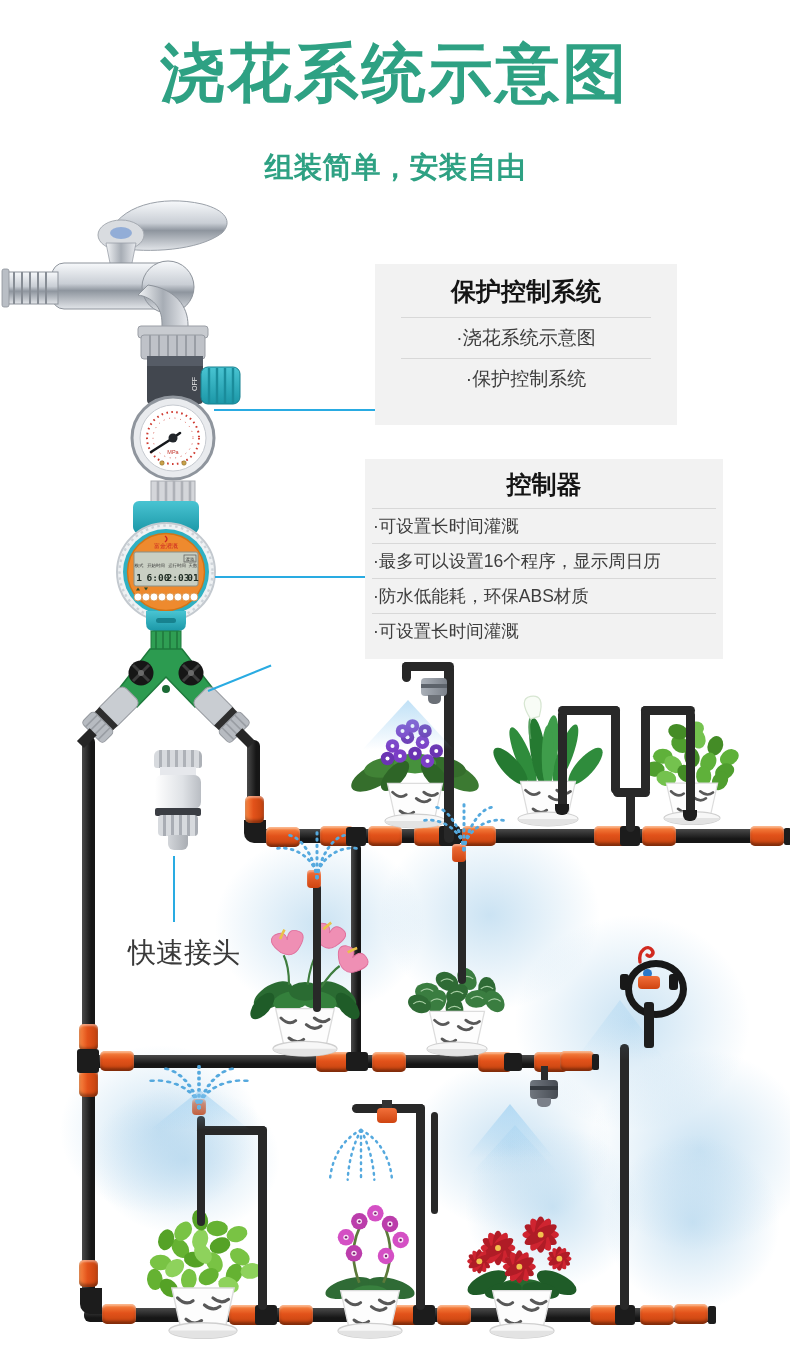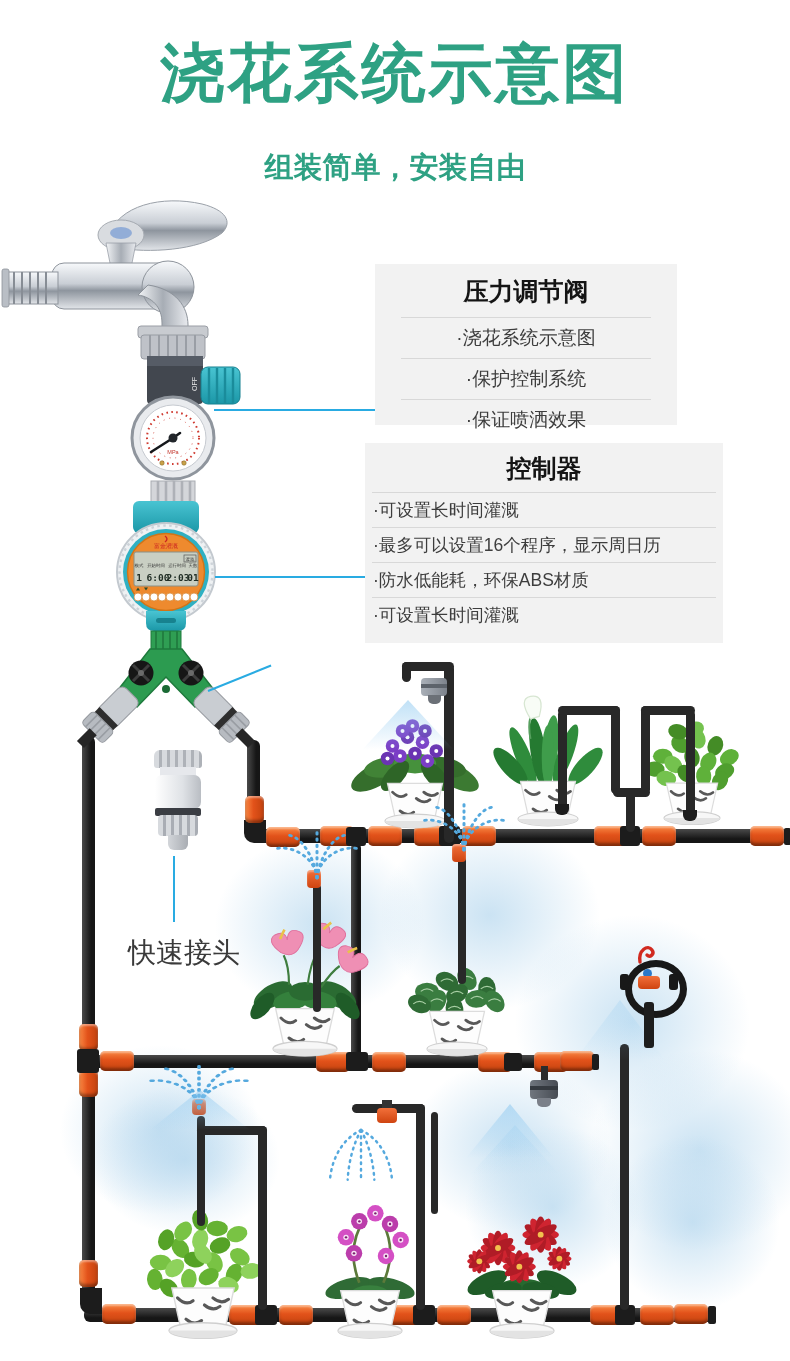--- a/index.html
+++ b/index.html
@@ -9,21 +9,21 @@
   .title{position:absolute;left:0;top:30px;width:790px;text-align:center;
          font-size:64px;font-weight:bold;letter-spacing:3px;color:#2ea183;}
   .subtitle{position:absolute;left:0;top:132px;width:790px;text-align:center;
          font-size:29px;font-weight:bold;color:#2ea183;margin-top:16px;}
   
   .cb{position:absolute;background:#f2f2f2;}
   .cb-title{font-size:25px;font-weight:bold;color:#141414;text-align:center;padding:11px 0 9px;}
   .cb-item{border-top:1px solid #d8d8d8;font-size:19px;color:#3d3d3d;}
   #box1{left:375px;top:264px;width:302px;height:161px;}
   #box1 .cb-item{margin:0 26px;text-align:center;padding:7px 0;}
-  #box2{left:365px;top:443px;width:358px;height:200px;}
+  #box2{left:365px;top:459px;width:358px;height:200px;}
   #box2 .cb-title{padding:9px 0 7px;}
   #box2 .cb-item{margin:0 7px;text-align:left;font-size:17.5px;padding:5px 1px;white-space:nowrap;}
   
   .cline{position:absolute;height:2px;background:#29abe2;transform-origin:left center;}
   .plabel{position:absolute;font-size:28px;color:#3a3a3a;white-space:nowrap;}
   
   .pipeH{position:absolute;background:linear-gradient(#4a4a4a,#161616 70%);border-radius:6px;}
   .pipeV{position:absolute;background:linear-gradient(90deg,#4a4a4a,#161616 70%);border-radius:6px;}
   .tube{position:absolute;background:#282828;border-radius:5px;}
   .coupler{position:absolute;background:linear-gradient(#fa8a45,#e2521a 45%,#c2420e);
@@ -587,26 +587,25 @@
         <path d="M-9 13 V30 M-3 13 V30 M3 13 V30 M9 13 V30" stroke="#999da3" stroke-width="1.6"></path>
         <rect x="-5" y="28" width="10" height="18" fill="#262626"></rect>
       </g>
     </g>
   </svg>
 
   <div class="cline" style="left:214px;top:409px;width:161px"></div>
   <div class="cline" style="left:215px;top:576px;width:150px"></div>
 
   <div class="cb" id="box1">
-    <div class="cb-title">压力调节阀</div>
+    <div class="cb-title">保护控制系统</div>
     <div>
 
     <div class="cb-item">·浇花系统示意图</div>
         <div class="cb-item">·保护控制系统</div>
-        <div class="cb-item">·保证喷洒效果</div>
       </div>
   </div>
 
   <div class="cb" id="box2">
     <div class="cb-title">控制器</div>
     <div>
 
     <div class="cb-item">·可设置长时间灌溉</div>
         <div class="cb-item">·最多可以设置16个程序，显示周日历</div>
         <div class="cb-item">·防水低能耗，环保ABS材质</div>

